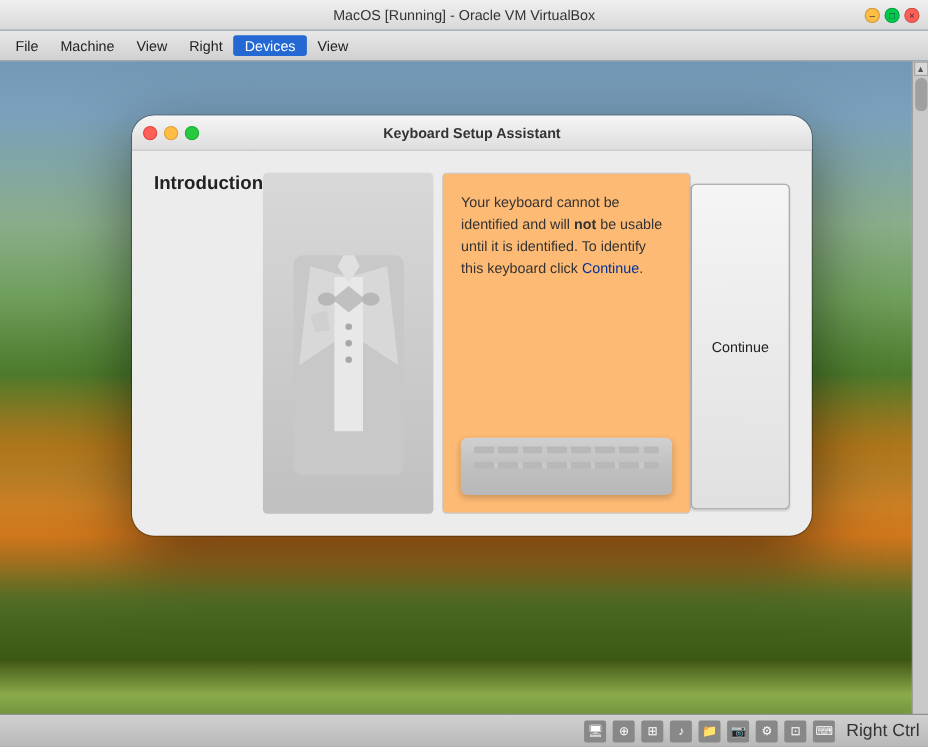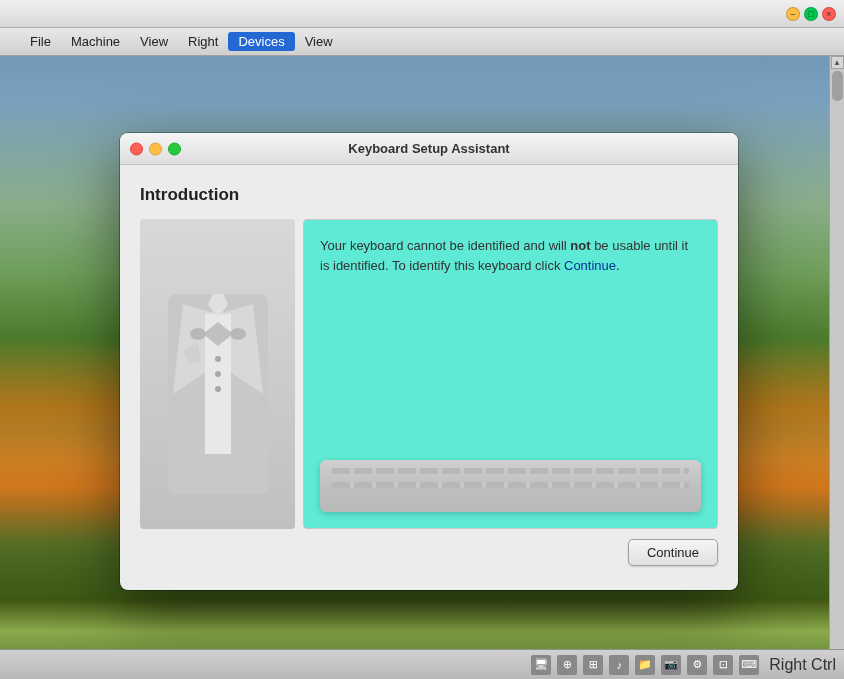--- a/index.html
+++ b/index.html
@@ -94,21 +94,21 @@
     #menubar {
       position: absolute;
       top: 28px;
       left: 0;
       right: 0;
       height: 28px;
       background: linear-gradient(180deg, #e8e8e8 0%, #d0d0d0 100%);
       border-bottom: 1px solid #a0a0a0;
       display: flex;
       align-items: center;
-      padding: 0 20px;
+      padding: 0 4px;
       gap: 0;
     }
 
     .menu-item {
       padding: 2px 10px;
       font-size: 13px;
       color: #222;
       cursor: pointer;
       border-radius: 3px;
     }
@@ -153,24 +153,23 @@
       margin-top: 2px;
     }
 
     
     #dialog {
       position: absolute;
       top: 105px;
       left: 120px;
       width: 618px;
       background: #ececec;
-      border-radius: 8px;
+      border-radius: 20px;
       box-shadow: 0 20px 60px rgba(0,0,0,0.5), 0 0 0 1px rgba(0,0,0,0.3);
       overflow: hidden;
-      margin-top: 28px;
     }
 
     #dialog-titlebar {
       height: 32px;
       background: linear-gradient(180deg, #f5f5f5 0%, #dedede 100%);
       border-bottom: 1px solid #c0c0c0;
       display: flex;
       align-items: center;
       justify-content: center;
       position: relative;
@@ -198,21 +197,21 @@
     .dialog-btn-max { background: #28c940; border-color: #14ae2c; }
 
     #dialog-title {
       font-size: 13px;
       color: #333;
       font-weight: 600;
     }
 
     #dialog-content {
       display: flex;
-      flex-direction: column;
+      flex-direction: row;
       padding: 20px;
     }
 
     #dialog-heading {
       font-size: 17px;
       font-weight: 700;
       color: #222;
       margin-bottom: 14px;
     }
 
@@ -237,21 +236,21 @@
     }
 
     .tux-svg {
       width: 130px;
       height: 280px;
     }
 
     
     #text-panel {
       flex: 1;
-      background: #5eead4;
+      background: #fdba74;
       border: 1px solid #c8c8c8;
       border-radius: 4px;
       padding: 16px;
       margin-left: 8px;
       display: flex;
       flex-direction: column;
       justify-content: space-between;
       min-height: 310px;
     }
 
@@ -374,20 +373,21 @@
       margin-left: 4px;
     }
   </style>
 </head>
 <body>
 
 <div id="background"></div>
 <div class="mountain-layer"></div>
 
 <div id="titlebar">
+  <span>MacOS [Running] - Oracle VM VirtualBox</span>
   <div id="titlebar-controls">
     <div class="titlebar-btn btn-minimize">–</div>
     <div class="titlebar-btn btn-maximize">□</div>
     <div class="titlebar-btn btn-close">×</div>
   </div>
 </div>
 
 <div id="menubar">
   <div class="menu-item">File</div>
   <div class="menu-item">Machine</div>

